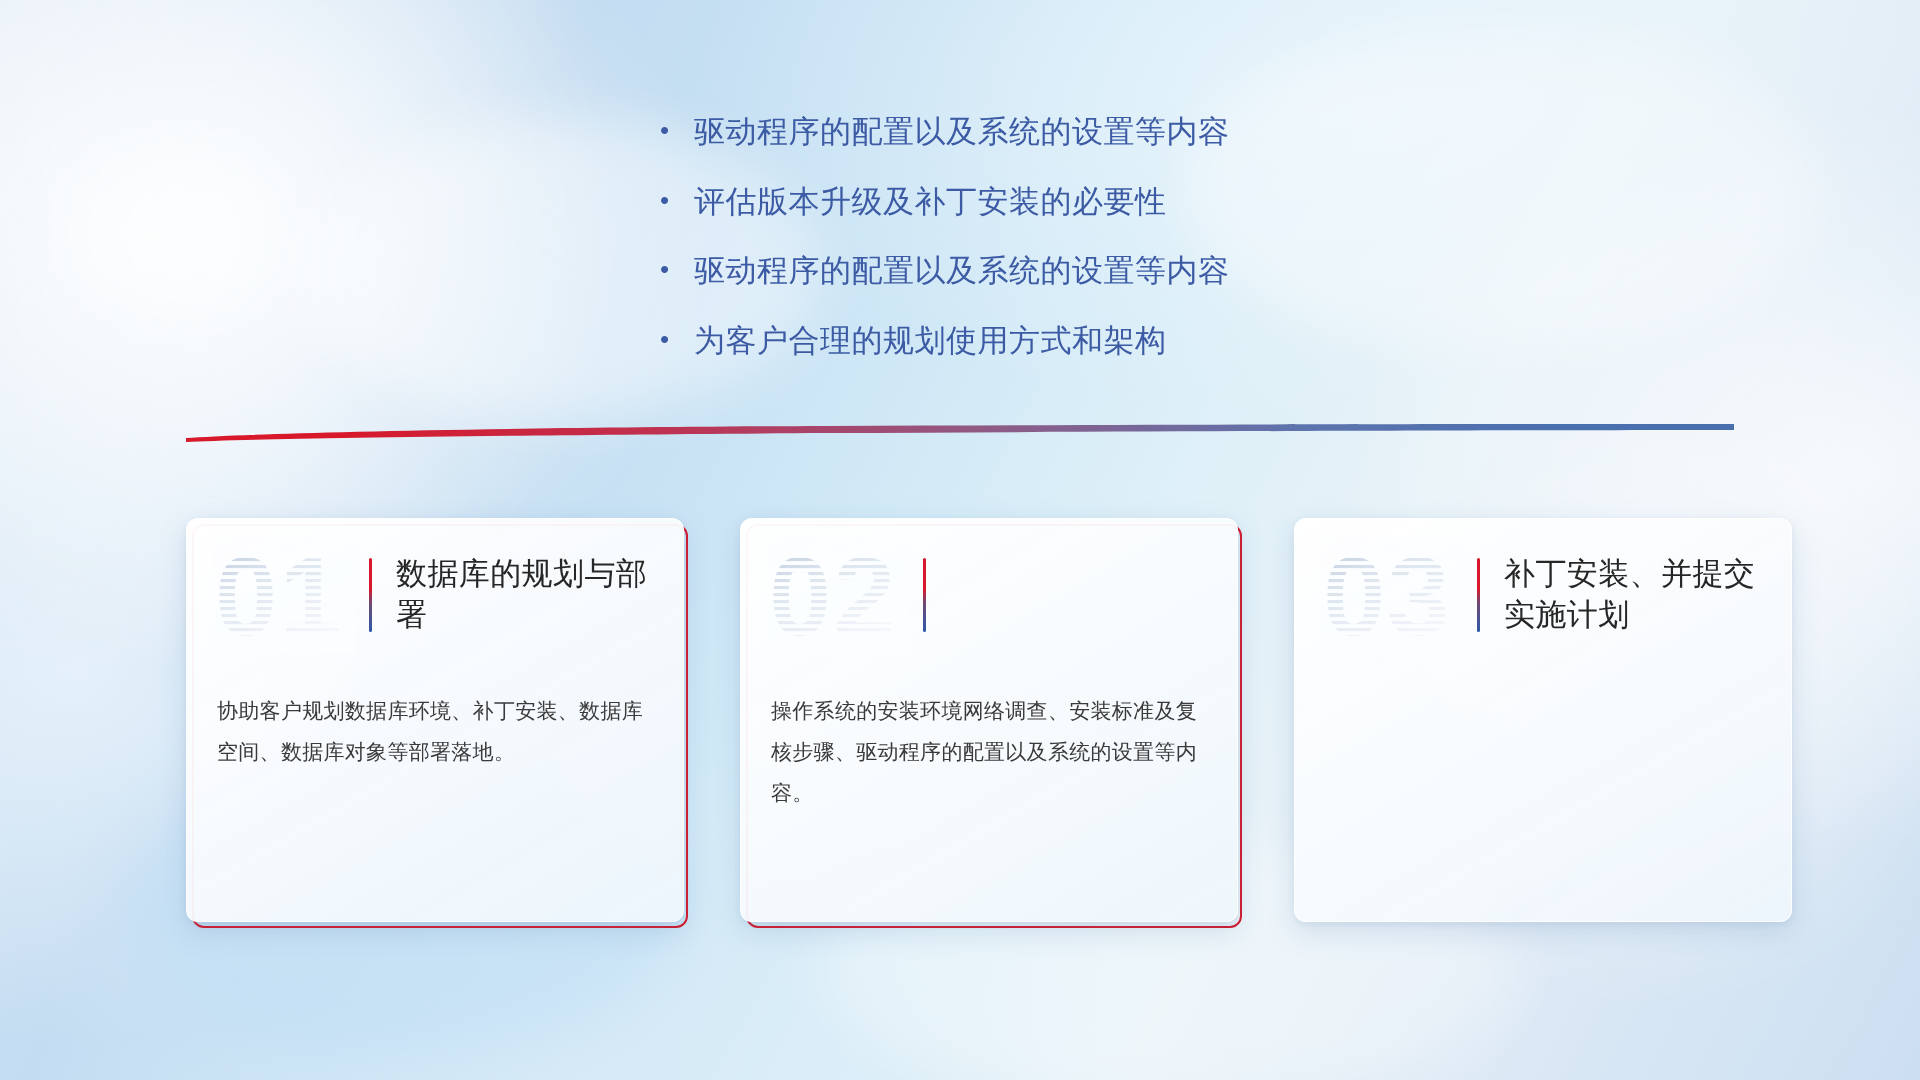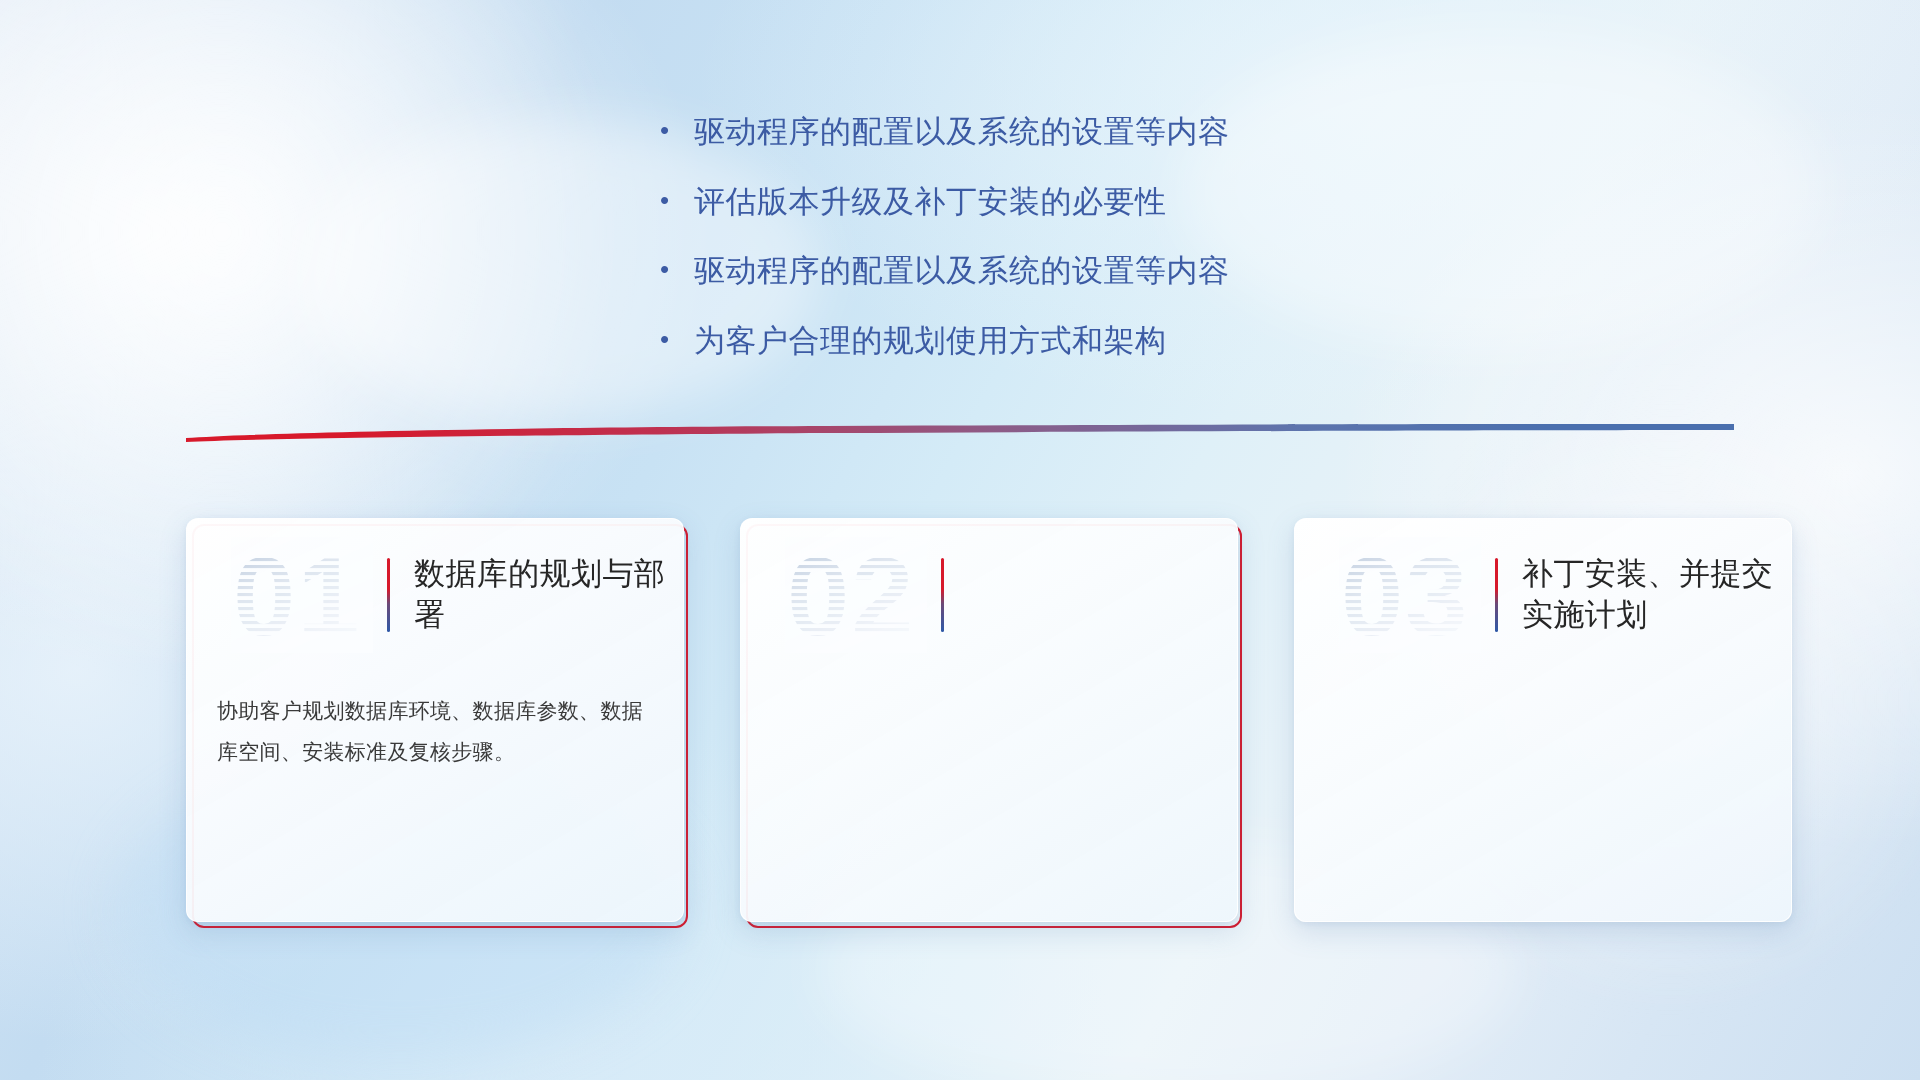--- a/index.html
+++ b/index.html
@@ -136,21 +136,21 @@
     border: 1px solid rgba(255,255,255,0.95);
     box-shadow: 0 10px 28px rgba(80,120,170,0.18), 0 2px 6px rgba(80,120,170,0.10);
     overflow: hidden;
     padding: 0;
   }
   .card-head {
     position: relative;
     height: 152px;
     display: flex;
     align-items: center;
-    padding-left: 44px;
+    padding-left: 26px;
   }
   .card-num {
     position: relative;
     flex: 0 0 auto;
     width: 142px;
     height: 116px;
     margin-right: 14px;
   }
   .card-num svg { display: block; width: 100%; height: 100%; }
   .card-sep {
@@ -252,21 +252,21 @@
               </defs>
               <g>
                 <text x="2" y="98" font-family="'Liberation Sans', sans-serif" font-size="112" font-weight="700" letter-spacing="2" fill="url(#stripes1)">01</text>
                 <rect x="0" y="0" width="142" height="116" fill="#fbfdff" mask="url(#nmask1)"></rect>
               </g>
             </svg>
           </div>
           <div class="card-sep"></div>
           <div class="card-title">数据库的规划与部署</div>
         </div>
-        <div class="card-body">协助客户规划数据库环境、数据库参数、数据库空间、安装标准及复核步骤。</div>
+        <div class="card-body">协助客户规划数据库环境、补丁安装、数据库空间、数据库对象等部署落地。</div>
       </div>
     </div>
 
     <div class="card">
       <div class="accent"></div>
       <div class="panel">
         <div class="card-head">
           <div class="card-num">
             <svg viewBox="0 0 142 116" aria-hidden="true">
               <defs>
@@ -283,20 +283,21 @@
                 </mask>
               </defs>
               <g>
                 <text x="2" y="98" font-family="'Liberation Sans', sans-serif" font-size="112" font-weight="700" letter-spacing="2" fill="url(#stripes2)">02</text>
                 <rect x="0" y="0" width="142" height="116" fill="#fbfdff" mask="url(#nmask2)"></rect>
               </g>
             </svg>
           </div>
           <div class="card-sep"></div>
         </div>
+        <div class="card-body">操作系统的安装环境网络调查、安装标准及复核步骤、驱动程序的配置以及系统的设置等内容。</div>
       </div>
     </div>
 
     <div class="card no-accent">
 
       <div class="panel">
         <div class="card-head">
           <div class="card-num">
             <svg viewBox="0 0 142 116" aria-hidden="true">
               <defs>

